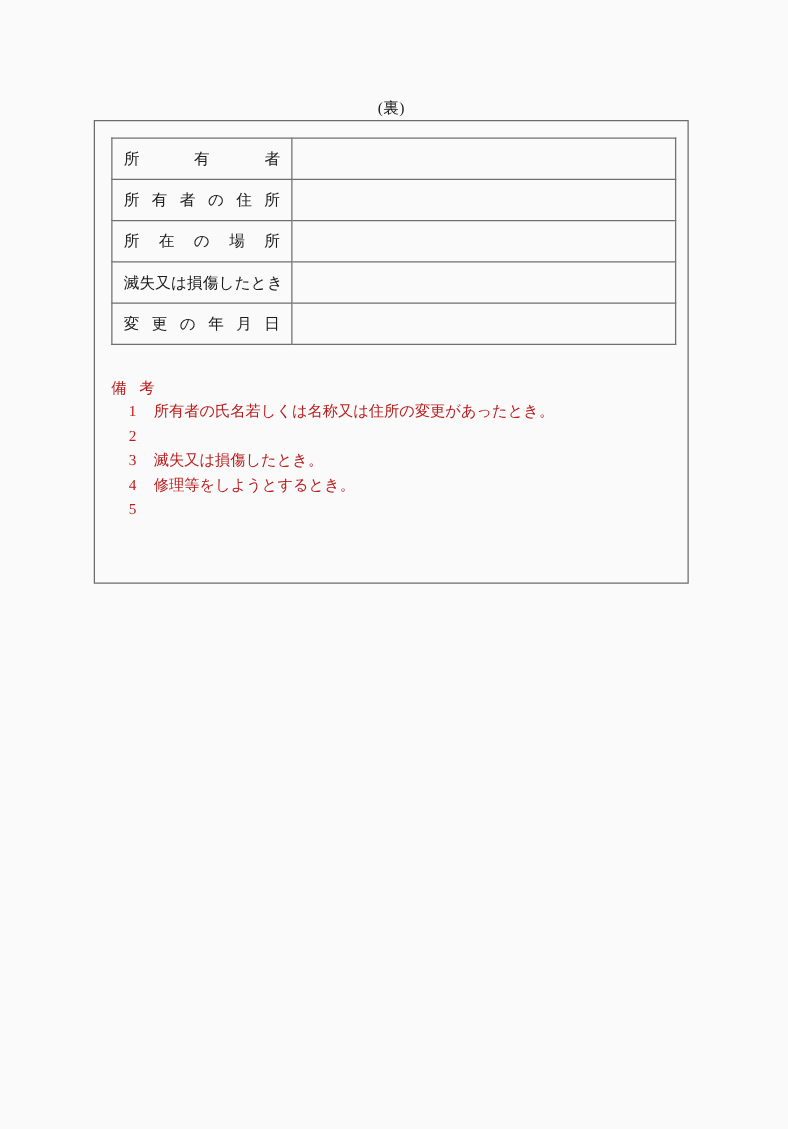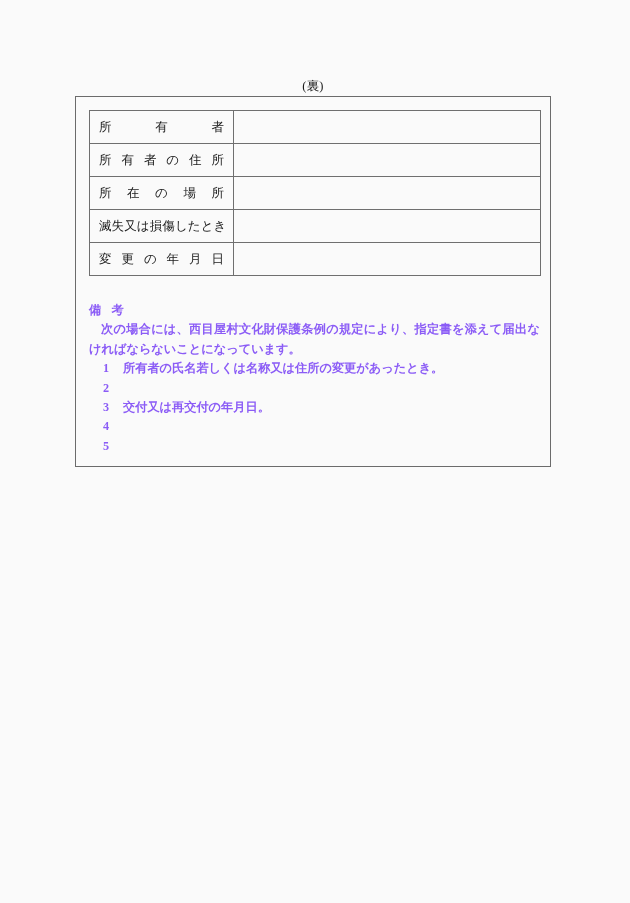--- a/index.html
+++ b/index.html
@@ -87,22 +87,21 @@
   }
 
   
   .remarks {
     position: absolute;
     left: 13px;
     top: 204px;
     width: 452px;
     font-size: 12.2px;
     line-height: 19.4px;
-    color: #8b5cf6;
-    font-weight: bold;
+    color: #b91c1c;
   }
   .remarks-title {
     letter-spacing: 0.2px;
     margin-bottom: 0px;
   }
   .remarks-title .sp {
     display: inline-block;
     width: 10px;
   }
   .remarks-intro {
@@ -199,36 +198,36 @@
         <td class="value-cell"></td>
       </tr>
     </tbody>
   </table>
 
   <div class="remarks">
     <div class="remarks-title">
       <span>備</span><span class="sp"></span><span>考</span>
     </div>
 
-    <p class="remarks-intro">次の場合には、西目屋村文化財保護条例の規定により、指定書を添えて届出なければならないことになっています。</p>
 
     <ul class="remarks-list">
       <li>
         <span class="num">1</span>
         <span>所有者の氏名若しくは名称又は住所の変更があったとき。</span>
       </li>
       <li>
         <span class="num">2</span>
       </li>
       <li>
         <span class="num">3</span>
-        <span>交付又は再交付の年月日。</span>
+        <span>滅失又は損傷したとき。</span>
       </li>
       <li>
         <span class="num">4</span>
+        <span>修理等をしようとするとき。</span>
       </li>
       <li>
         <span class="num">5</span>
       </li>
     </ul>
 
   </div>
 
 </div>
 

